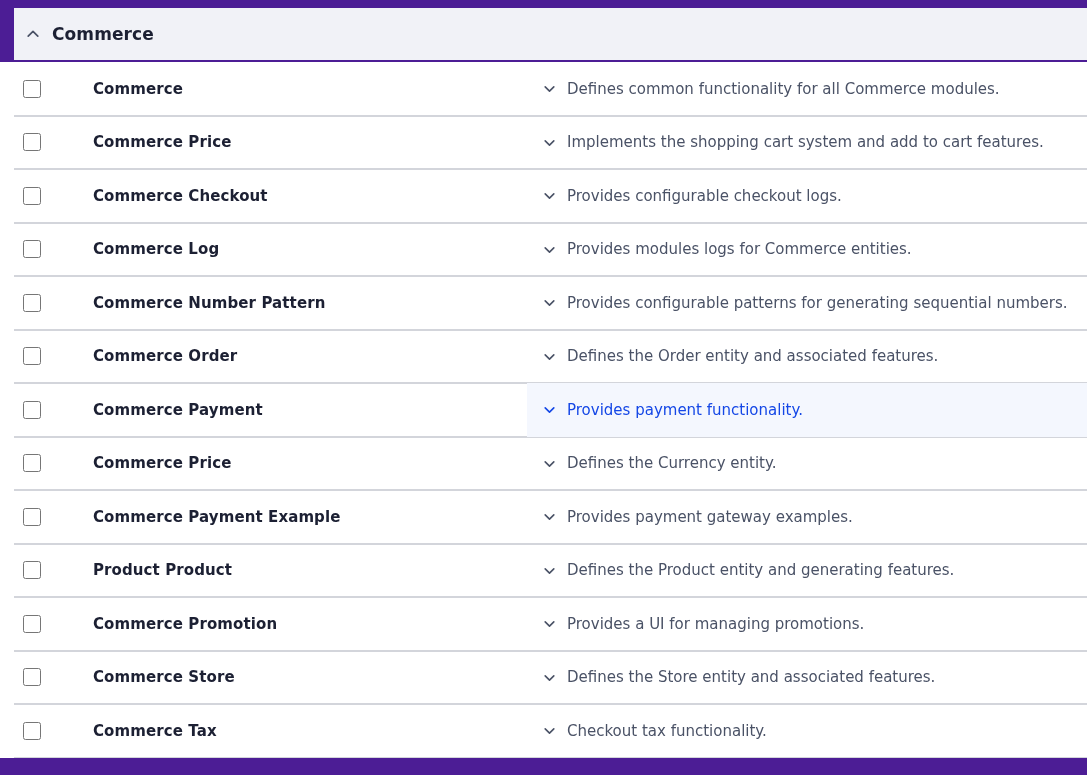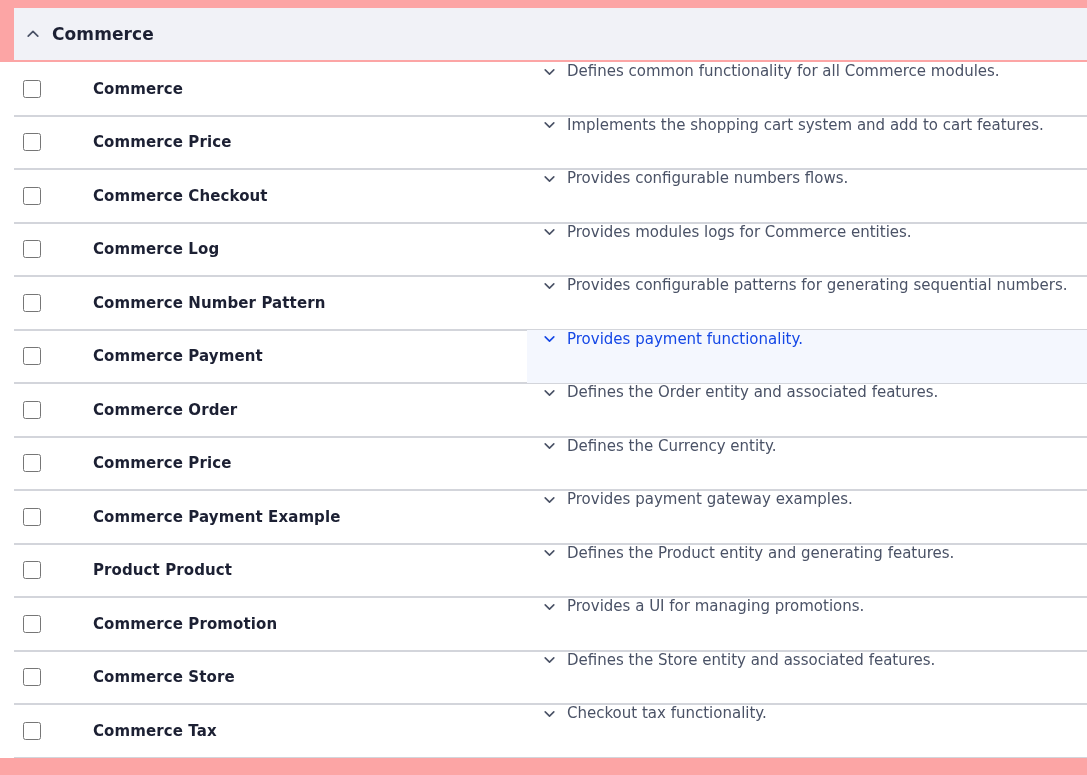--- a/index.html
+++ b/index.html
@@ -14,21 +14,21 @@
     height: 775px;
     font-family: "DejaVu Sans", "Liberation Sans", sans-serif;
     color: #232639;
     overflow: hidden;
   }
 
   .page {
     width: 1087px;
     height: 775px;
     position: relative;
-    background: #fca5a5;
+    background: #4c1d95;
   }
 
   
   .group-header {
     position: absolute;
     left: 14px;
     top: 8px;
     width: 1073px;
     height: 52px;
     background: #f1f2f7;
@@ -138,21 +138,21 @@
     font-weight: bold;
     color: #1c2033;
     letter-spacing: .1px;
     white-space: nowrap;
   }
 
   .cell-desc {
     flex: 1 1 auto;
     height: 100%;
     display: flex;
-    align-items: flex-start;
+    align-items: center;
     padding-left: 13px;
     position: relative;
     z-index: 1;
   }
   .desc-chev {
     width: 18px;
     height: 18px;
     flex: 0 0 18px;
     display: flex;
     align-items: center;
@@ -221,21 +221,21 @@
     </div>
     <div class="cell-name">
       <span class="module-name">Commerce Checkout</span>
     </div>
     <div class="cell-desc">
       <span class="desc-chev">
         <svg width="15" height="15" viewBox="0 0 16 16" aria-hidden="true">
           <path d="M3.4 6.2 L8 10.8 L12.6 6.2" fill="none" stroke="currentColor" stroke-width="1.7" stroke-linecap="round" stroke-linejoin="round"></path>
         </svg>
       </span>
-      <span class="desc-text">Provides configurable numbers flows.</span>
+      <span class="desc-text">Provides configurable checkout logs.</span>
     </div>
   </div>
       <div class="module-row">
     <div class="cell-check">
       <input type="checkbox" class="checkbox" style="">
     </div>
     <div class="cell-name">
       <span class="module-name">Commerce Log</span>
     </div>
     <div class="cell-desc">
@@ -256,20 +256,36 @@
     </div>
     <div class="cell-desc">
       <span class="desc-chev">
         <svg width="15" height="15" viewBox="0 0 16 16" aria-hidden="true">
           <path d="M3.4 6.2 L8 10.8 L12.6 6.2" fill="none" stroke="currentColor" stroke-width="1.7" stroke-linecap="round" stroke-linejoin="round"></path>
         </svg>
       </span>
       <span class="desc-text">Provides configurable patterns for generating sequential numbers.</span>
     </div>
   </div>
+      <div class="module-row">
+    <div class="cell-check">
+      <input type="checkbox" class="checkbox" style="">
+    </div>
+    <div class="cell-name">
+      <span class="module-name">Commerce Order</span>
+    </div>
+    <div class="cell-desc">
+      <span class="desc-chev">
+        <svg width="15" height="15" viewBox="0 0 16 16" aria-hidden="true">
+          <path d="M3.4 6.2 L8 10.8 L12.6 6.2" fill="none" stroke="currentColor" stroke-width="1.7" stroke-linecap="round" stroke-linejoin="round"></path>
+        </svg>
+      </span>
+      <span class="desc-text">Defines the Order entity and associated features.</span>
+    </div>
+  </div>
       <div class="module-row is-active">
     <div class="cell-check">
       <input type="checkbox" class="checkbox" style="">
     </div>
     <div class="cell-name">
       <span class="module-name">Commerce Payment</span>
     </div>
     <div class="cell-desc">
       <span class="desc-chev">
         <svg width="15" height="15" viewBox="0 0 16 16" aria-hidden="true">
@@ -277,36 +293,20 @@
         </svg>
       </span>
       <span class="desc-text">Provides payment functionality.</span>
     </div>
   </div>
       <div class="module-row">
     <div class="cell-check">
       <input type="checkbox" class="checkbox" style="">
     </div>
     <div class="cell-name">
-      <span class="module-name">Commerce Order</span>
-    </div>
-    <div class="cell-desc">
-      <span class="desc-chev">
-        <svg width="15" height="15" viewBox="0 0 16 16" aria-hidden="true">
-          <path d="M3.4 6.2 L8 10.8 L12.6 6.2" fill="none" stroke="currentColor" stroke-width="1.7" stroke-linecap="round" stroke-linejoin="round"></path>
-        </svg>
-      </span>
-      <span class="desc-text">Defines the Order entity and associated features.</span>
-    </div>
-  </div>
-      <div class="module-row">
-    <div class="cell-check">
-      <input type="checkbox" class="checkbox" style="">
-    </div>
-    <div class="cell-name">
       <span class="module-name">Commerce Price</span>
     </div>
     <div class="cell-desc">
       <span class="desc-chev">
         <svg width="15" height="15" viewBox="0 0 16 16" aria-hidden="true">
           <path d="M3.4 6.2 L8 10.8 L12.6 6.2" fill="none" stroke="currentColor" stroke-width="1.7" stroke-linecap="round" stroke-linejoin="round"></path>
         </svg>
       </span>
       <span class="desc-text">Defines the Currency entity.</span>
     </div>

